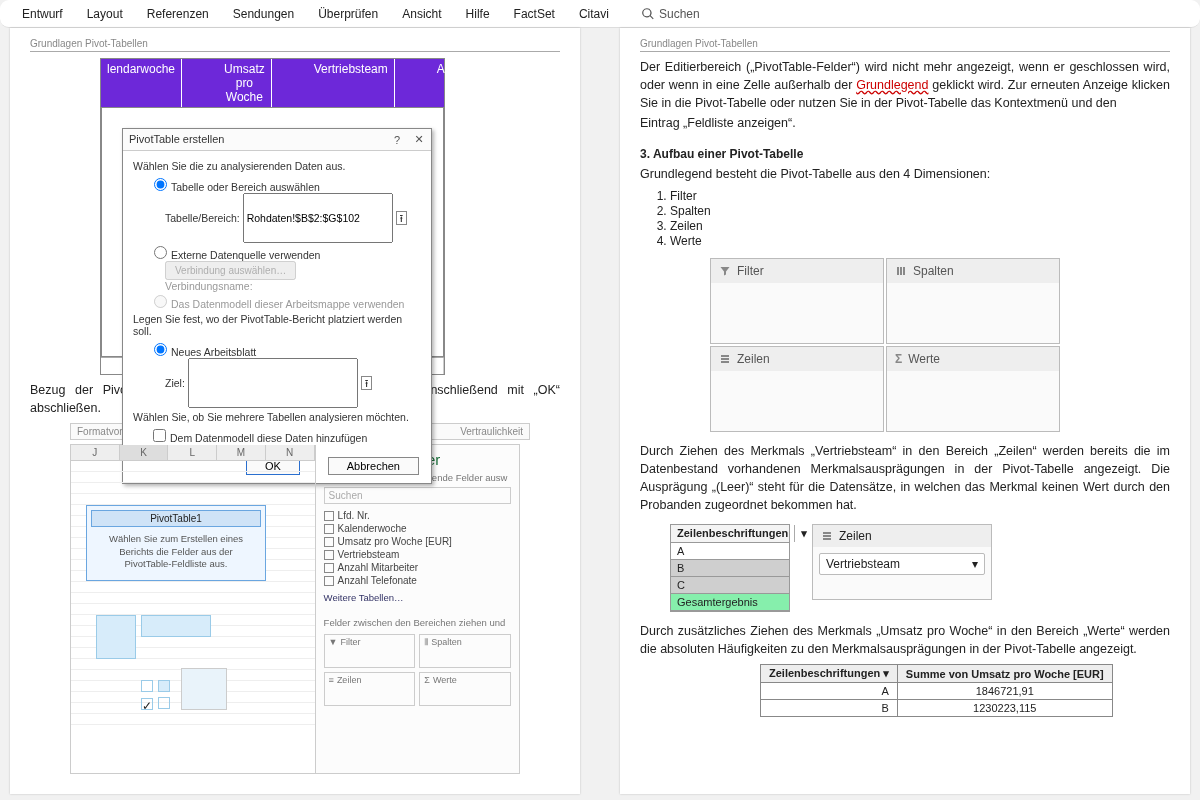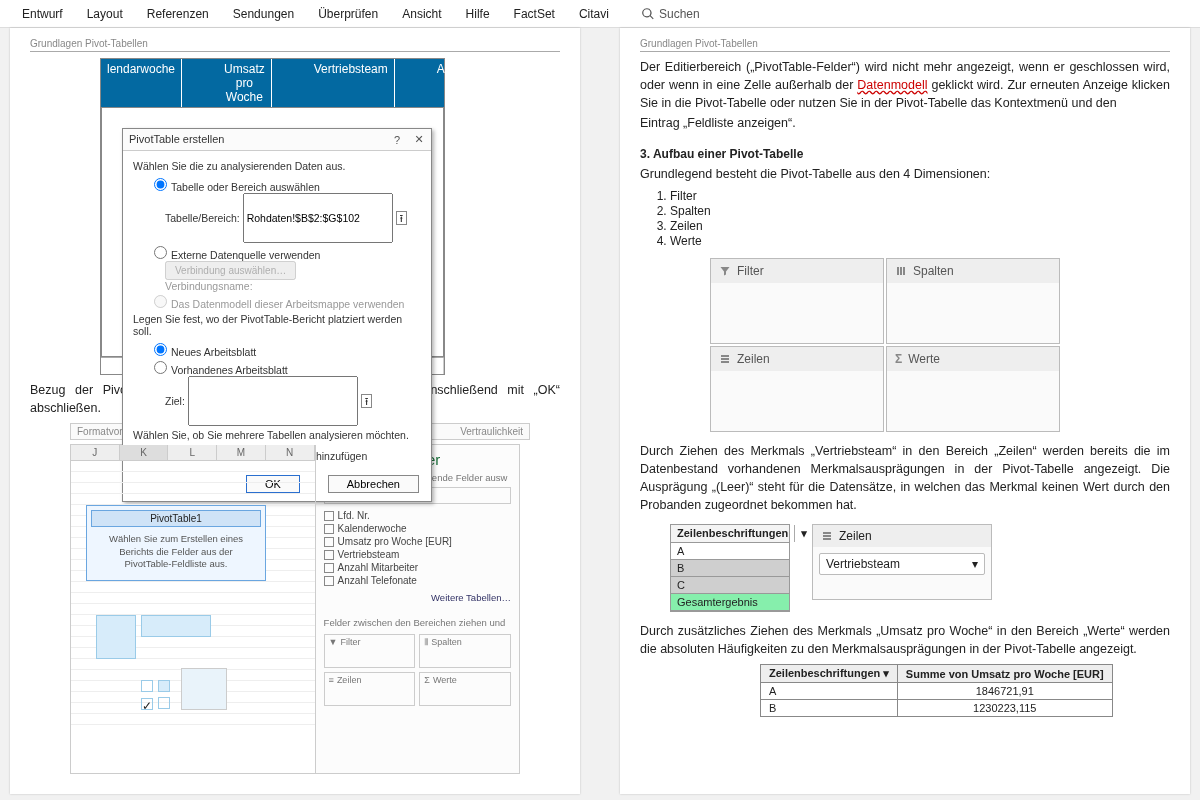--- a/index.html
+++ b/index.html
@@ -1,17 +1,17 @@
 <!DOCTYPE html>
 <html><head>
 <meta charset="utf-8">
 <style>
   * { box-sizing: border-box; }
   body { margin:0; font-family: "Segoe UI", Arial, sans-serif; font-size:12px; background:#f1f1f1; color:#222; }
-  .ribbon { background:#fff; border-bottom:1px solid #ddd; display:flex; align-items:center; padding:0 10px; height:28px; }
+  .ribbon { background:#fff; border-bottom:1px solid #ddd; display:flex; align-items:center; padding:0 10px; height:28px;border-radius:9px; }
   .ribbon .tab { padding:4px 12px; cursor:pointer; }
   .ribbon .search { display:flex; align-items:center; gap:4px; padding-left:20px; color:#555;}
   .ribbon svg { width:14px; height:14px; fill:#555;}
   .page-area { display:flex; gap:40px; padding:0 10px 10px 10px; }
   .page { background:#fff; flex:1; min-height:760px; padding:10px 20px 20px 20px; position:relative; box-shadow:0 0 2px rgba(0,0,0,.2);}
   .page-header { font-size:10px; color:#888; text-align:left; border-bottom:1px solid #aaa; padding-bottom:2px; margin-bottom:6px;}
   .para { font-size:12.5px; line-height:1.45; text-align:justify; margin:6px 0; }
   .para .link { color:#c00; text-decoration:underline wavy #c00; }
   .heading3 { font-weight:bold; margin:14px 0 4px 0;}
   ol.simple { margin:2px 0 10px 30px; padding:0;}
@@ -26,25 +26,25 @@
   .mini-pivot .hdr, .mini-pivot .row, .mini-pivot .ftr { display:flex; border-bottom:1px solid #999;}
   .mini-pivot .cell { padding:2px 6px; }
   .mini-pivot .hdr { background:#f4f4f4; font-weight:bold;}
   .mini-pivot .hdr .cell { border-right:1px solid #aaa;}
   .mini-pivot .ftr { background:#86efac; font-weight:normal;}
   .mini-pivot .highlight { background:#cfcfcf;}
   .zeilen-box { border:1px solid #bbb; background:#fafafa; width:180px;}
   .zeilen-box .zhead { background:#eee; padding:4px 8px; display:flex; gap:6px; align-items:center;}
   .zeilen-box .zitem { background:#fff; border:1px solid #bbb; border-radius:2px; margin:6px; padding:3px 6px; display:flex; justify-content:space-between; align-items:center;}
   .sum-table { border:1px solid #888; font-size:11px; border-collapse:collapse; margin:6px 0 0 120px;}
-  .sum-table th, .sum-table td { border:1px solid #888; padding:2px 8px; text-align:left;}
+  .sum-table th, .sum-table td { border:1px solid #888; padding:2px 8px; text-align:right;}
   .sum-table th { background:#eee; font-weight:bold;}
   .sum-table td.num { text-align:center;}
   
-  .sheet-hdr { display:flex; background:#0369a1; color:#fff; font-size:12px;gap:36px; }
+  .sheet-hdr { display:flex; background:#6d28d9; color:#fff; font-size:12px;gap:36px; }
   .sheet-hdr div { padding:3px 6px; border-right:1px solid #fff; flex:1; text-align:center;}
   .sheet-body { background:#fff; border:1px solid #888; height:250px; position:relative;}
   .excel-strip { border:1px solid #888; width:345px;}
   .row-cells { display:flex; border-top:1px solid #aaa; background:#fff;}
   .row-cells div { flex:1; text-align:center; padding:2px 0; border-right:1px solid #ccc; font-size:11px;}
   .dialog { position:absolute; top:20px; left:20px; width:310px; background:#fff; border:1px solid #888; box-shadow:2px 2px 4px rgba(0,0,0,.3); font-size:10.5px; color:#333;}
   .dlg-title { background:#fbfbfb; border-bottom:1px solid #ccc; display:flex; justify-content:space-between; padding:4px 6px; font-size:11px;}
   .dlg-body { padding:6px 10px;}
   .dlg-body .lbl { margin:3px 0;}
   .dlg-body input[type=text] { width:150px; font-size:10.5px; padding:17px 2px;}
@@ -128,21 +128,20 @@
             </div>
             <div class="indent"><input type="radio" class="rb" style=""><span>Externe Datenquelle verwenden</span></div>
             <div class="indent disabled" style="padding-left:32px;">
               <button disabled="" style="font-size:10px;padding:2px 8px;">Verbindung auswählen…</button>
             </div>
             <div class="indent disabled" style="padding-left:32px;">Verbindungsname:</div>
             <div class="indent disabled"><input type="radio" class="rb" disabled="" style=""><span>Das Datenmodell dieser Arbeitsmappe verwenden</span></div>
 
             <div class="lbl">Legen Sie fest, wo der PivotTable-Bericht platziert werden soll.</div>
             <div class="indent"><input type="radio" class="rb" checked="" style=""><span>Neues Arbeitsblatt</span></div>
-            <div class="indent"><input type="radio" class="rb" style=""><span>Vorhandenes Arbeitsblatt</span></div>
             <div class="indent" style="padding-left:32px;">
               <span>Ziel:</span>
               <input type="text" style="width: 170px;">
               <span style="border:1px solid #888;padding:0 3px;">⭱</span>
             </div>
 
             <div class="lbl">Wählen Sie, ob Sie mehrere Tabellen analysieren möchten.</div>
             <div class="indent"><input type="checkbox" class="cb" style=""><span>Dem Datenmodell diese Daten hinzufügen</span></div>
           </div>
           <div class="dlg-btns">
@@ -241,38 +240,38 @@
               <span>Vertriebsteam</span>
             </div>
           <div class="chk">
               <span class="box"></span>
               <span>Anzahl Mitarbeiter</span>
             </div>
           <div class="chk">
               <span class="box"></span>
               <span>Anzahl Telefonate</span>
             </div>
-          <div style="font-size:9.5px;color:#336;margin:6px 0;text-align:right;">Weitere Tabellen…</div>
+          <div style="font-size:9.5px;color:#336;margin:6px 0;">Weitere Tabellen…</div>
           <div style="font-size:9.5px;color:#777;margin-top:14px;">Felder zwischen den Bereichen ziehen und</div>
           <div class="subgrid">
             <div class="sz">▼ <span>Filter</span></div>
             <div class="sz">⦀ <span>Spalten</span></div>
             <div class="sz">≡ <span>Zeilen</span></div>
             <div class="sz">Σ <span>Werte</span></div>
           </div>
         </div>
       </div>
     </div>
   </div>
 
   <div class="page">
     <div class="page-header">Grundlagen Pivot-Tabellen</div>
 
     <p class="para">
-      <span>Der Editierbereich („PivotTable-Felder“) wird nicht mehr angezeigt, wenn er geschlossen wird, oder wenn in eine Zelle außerhalb der </span><span class="link">Datenmodell</span><span> geklickt wird. Zur erneuten Anzeige klicken Sie in die Pivot-Tabelle oder nutzen Sie in der Pivot-Tabelle das Kontextmenü und den</span>
+      <span>Der Editierbereich („PivotTable-Felder“) wird nicht mehr angezeigt, wenn er geschlossen wird, oder wenn in eine Zelle außerhalb der </span><span class="link">Grundlegend</span><span> geklickt wird. Zur erneuten Anzeige klicken Sie in die Pivot-Tabelle oder nutzen Sie in der Pivot-Tabelle das Kontextmenü und den</span>
     </p>
     <p class="para" style="margin-top:-4px;">Eintrag „Feldliste anzeigen“.</p>
 
     <div class="heading3">3.   Aufbau einer Pivot-Tabelle</div>
     <p class="para" style="margin-top:0;">Grundlegend besteht die Pivot-Tabelle aus den 4 Dimensionen:</p>
     <ol class="simple">
       <li>Filter</li>
       <li>Spalten</li>
       <li>Zeilen</li>
       <li>Werte</li>

